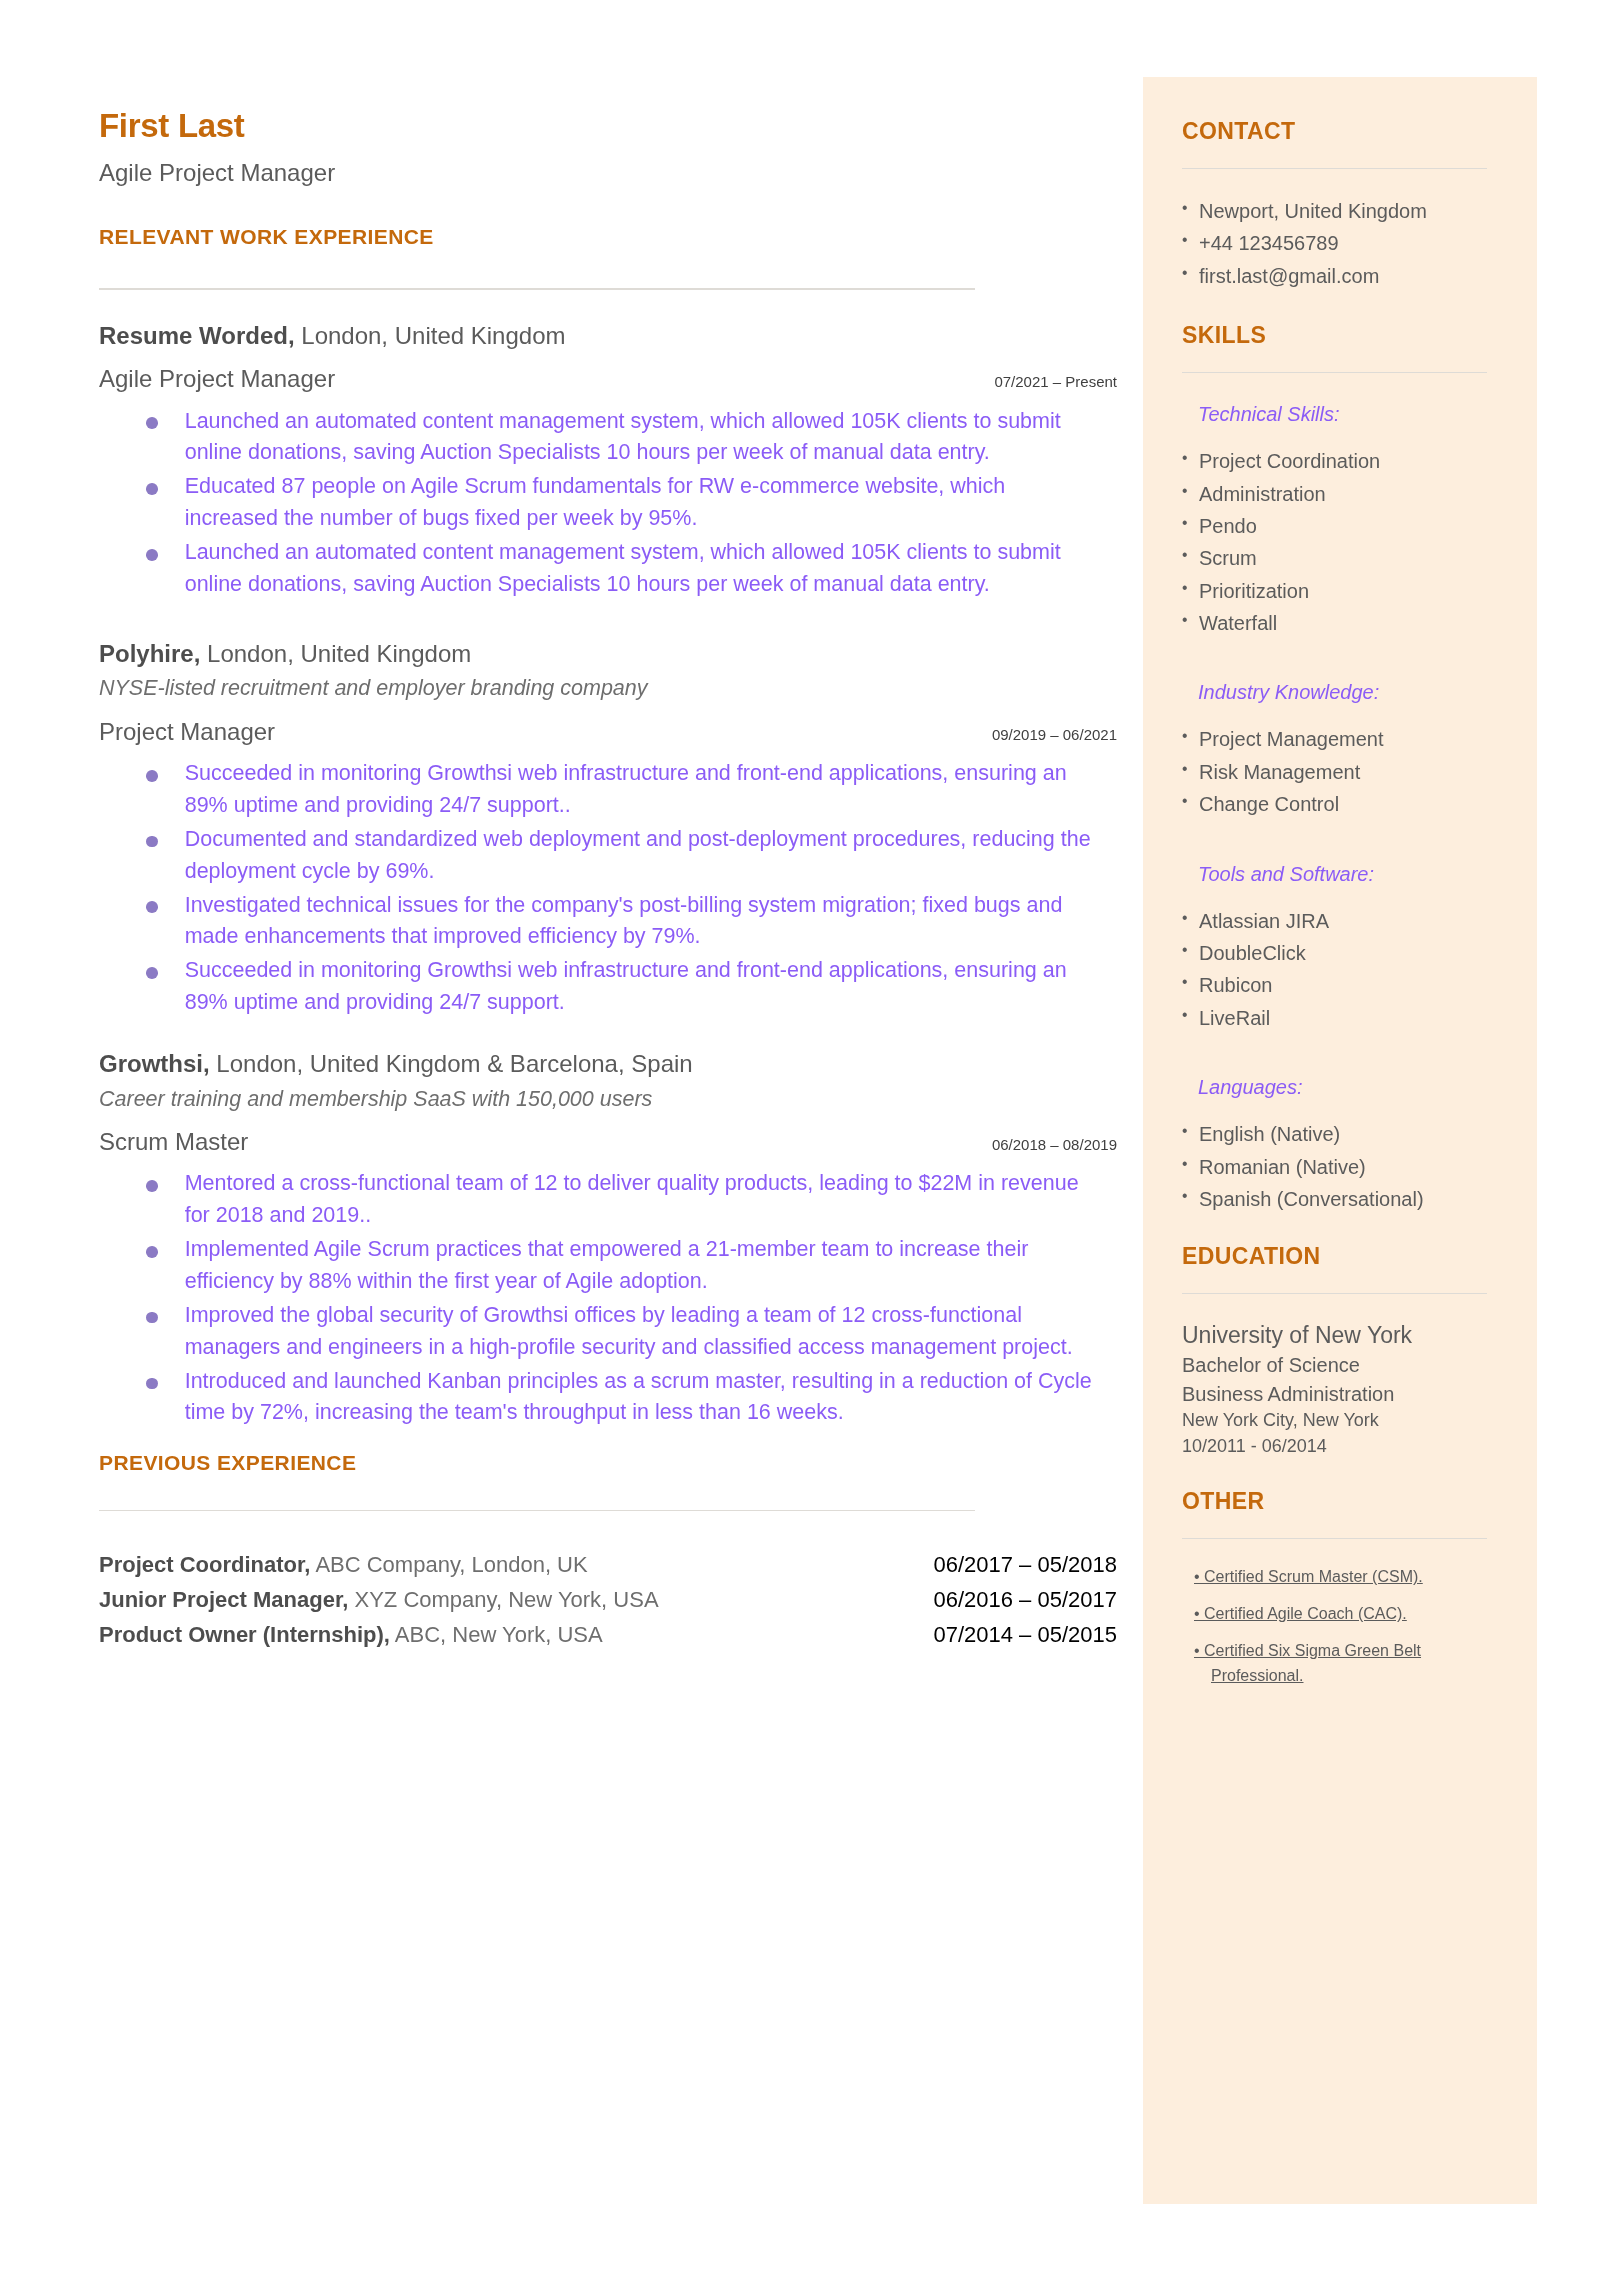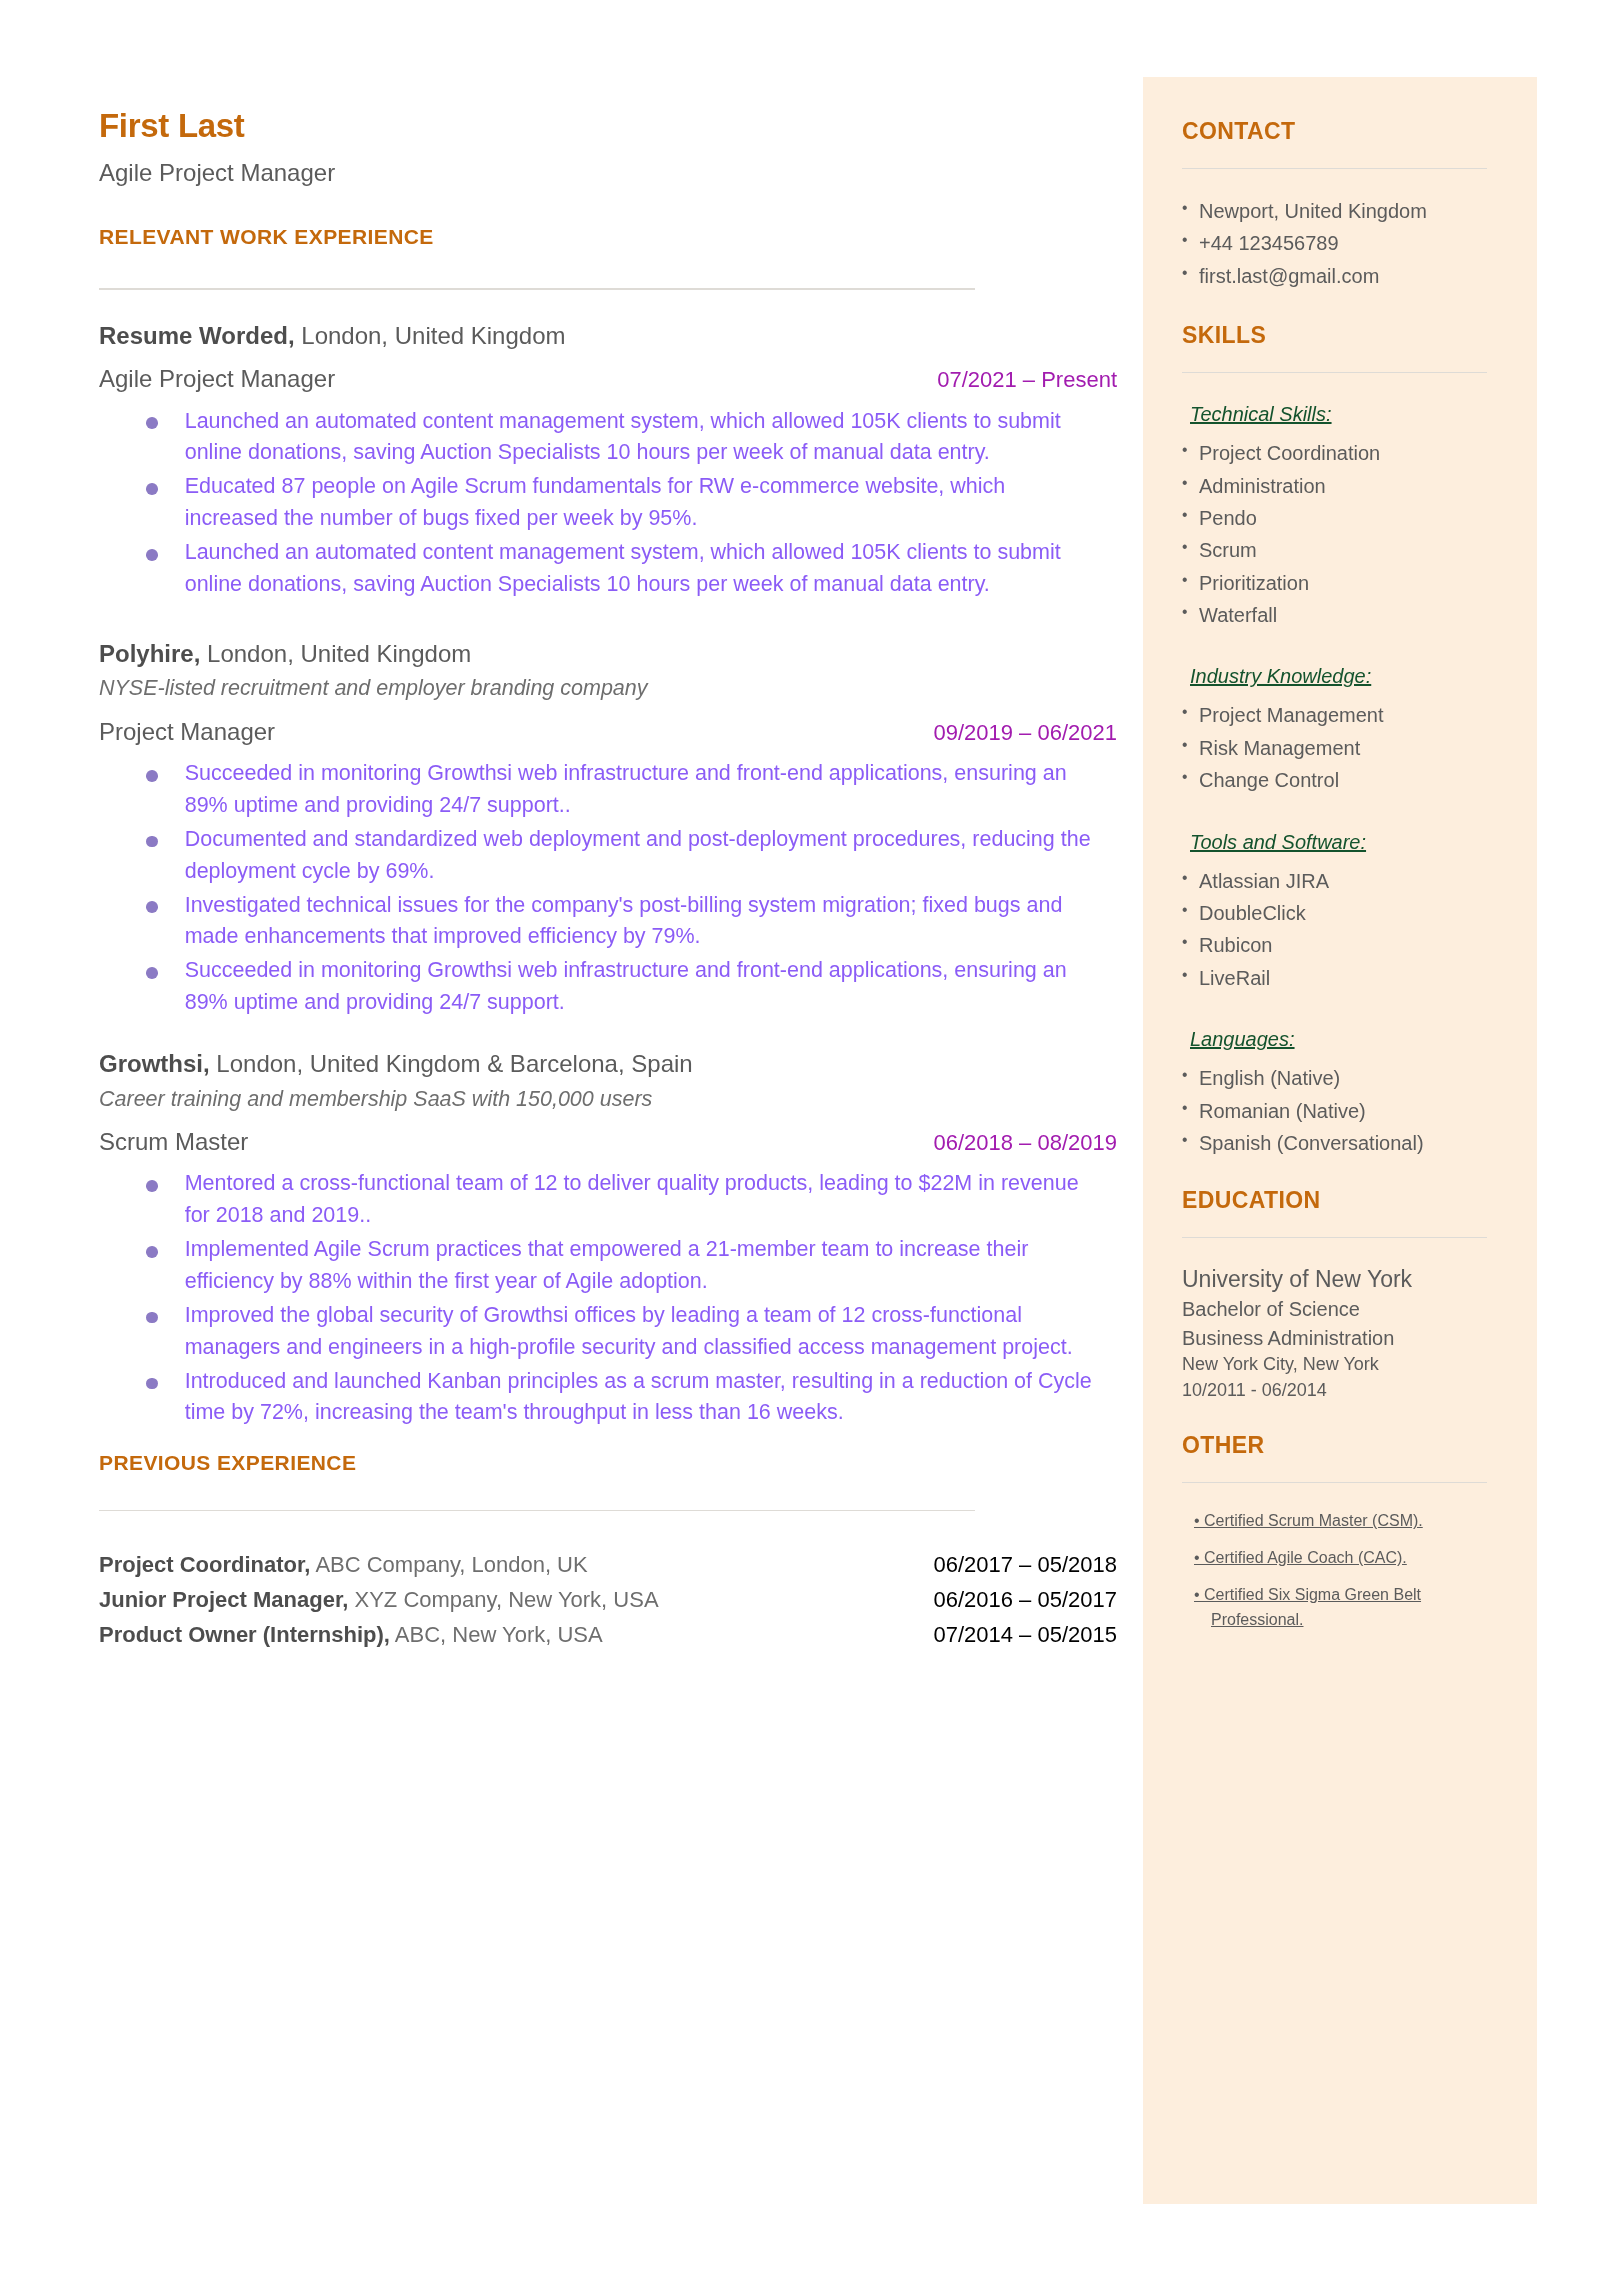--- a/index.html
+++ b/index.html
@@ -56,26 +56,25 @@
     align-items: flex-start;
   }
   .side-li .dot {
     color: #5b5b5b;
     font-size: 15.6px;
     line-height: 1.62;
     width: 17px;
     flex: none;
   }
   .grp-label {
-    color: #14532d;
+    color: #8b5cf6;
     font-size: 20px;
     font-style: italic;
     line-height: 1.5;
-    margin: 8px;
-    text-decoration: underline;
+    margin: 16px;
   }
   .grp-gap { height: 22px; }
   .edu-line {
     color: #5b5b5b;
     font-size: 20px;
     line-height: 1.42;
     margin: 0;
   }
   .edu-line.big {
     font-size: 23px;
@@ -152,22 +151,22 @@
     align-items: baseline;
     padding-top: 14.3px;
     width: 1018px;
   }
   .jobtitle {
     font-size: 24px;
     color: #5b5b5b;
     line-height: 1.2;
   }
   .jobdate {
-    font-size: 22px;
-    color: #a21caf;
+    font-size: 15px;
+    color: #404040;
     line-height: 1.2;
     white-space: nowrap;
   }
   ul.bullets {
     margin: 11.7px 0 0 0;
     padding: 0;
     list-style: none;
   }
   ul.bullets li {
     display: flex;

